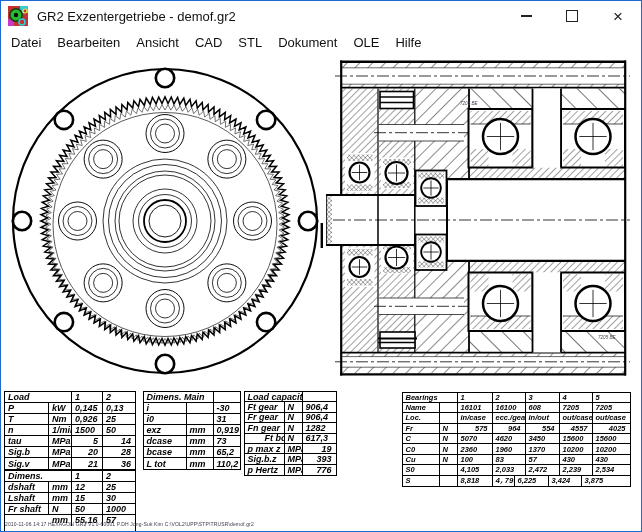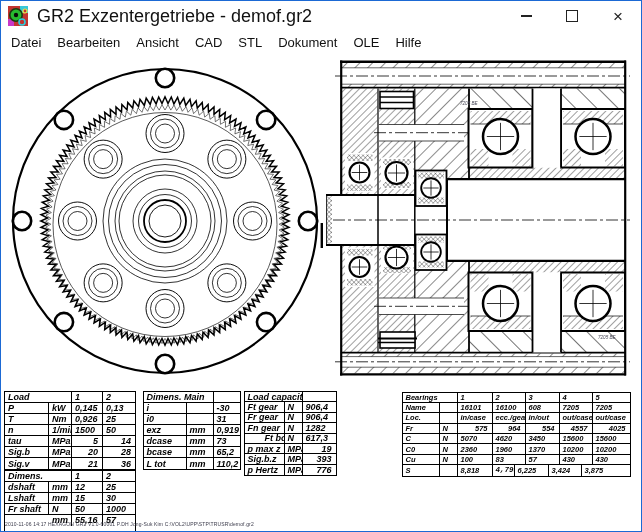--- a/index.html
+++ b/index.html
@@ -3,21 +3,21 @@
 <meta charset="utf-8">
 <style>
   html,body{margin:0;padding:0;background:#9a9a9a;}
   .window{
     position:relative; width:642px; height:532px; box-sizing:border-box;
     background:#fff; border:1.5px solid #1b69d4; overflow:hidden;
     font-family:"Liberation Sans",sans-serif;
   }
   .titlebar{position:absolute;left:0;top:0;width:100%;height:30px;display:flex;align-items:center;background:#fff;}
   .app-icon{width:20px;height:20px;margin-left:7px;flex:0 0 auto;}
-  .title-text{font-size:18px;color:#111;margin-left:9px;white-space:nowrap;}
+  .title-text{font-size:13px;color:#111;margin-left:9px;white-space:nowrap;}
   .win-buttons{margin-left:auto;display:flex;height:30px;}
   .wbtn{width:46px;height:30px;display:flex;align-items:center;justify-content:center;cursor:default;}
   .glyph-min{width:11px;height:1.5px;background:#222;}
   .glyph-max{width:10px;height:10px;border:1.2px solid #222;}
   .glyph-close{font-size:17px;color:#222;line-height:1;font-weight:400;}
   .menubar{position:absolute;left:0;top:30px;width:100%;height:23px;display:flex;align-items:center;padding-left:10px;box-sizing:border-box;background:#fff;}
   .menu-item{font-size:13px;color:#111;padding:0 8px;white-space:nowrap;}
   .menu-item:first-child{padding-left:0;}
   svg.cad{position:absolute;left:0;top:0;z-index:1;}
   .tbl{position:absolute;z-index:2;border:1.8px solid #000;background:#fff;
@@ -478,20 +478,29 @@
       <div class="tr">
         <div class="td" style="width: 37px; height: 10.4px;">Cu</div>
         <div class="td" style="width: 18px; height: 10.4px;">N</div>
         <div class="td" style="width: 35px; height: 10.4px;">100</div>
         <div class="td" style="width: 33px; height: 10.4px;">83</div>
         <div class="td" style="width: 34px; height: 10.4px;">57</div>
         <div class="td" style="width: 33px; height: 10.4px;">430</div>
         <div class="td" style="width: 37px; height: 10.4px;">430</div>
       </div>
       <div class="tr">
+        <div class="td" style="width: 37px; height: 10.4px;">S0</div>
+        <div class="td" style="width: 18px; height: 10.4px;"></div>
+        <div class="td" style="width: 35px; height: 10.4px;">4,105</div>
+        <div class="td" style="width: 33px; height: 10.4px;">2,033</div>
+        <div class="td" style="width: 34px; height: 10.4px;">2,472</div>
+        <div class="td" style="width: 33px; height: 10.4px;">2,239</div>
+        <div class="td" style="width: 37px; height: 10.4px;">2,534</div>
+      </div>
+      <div class="tr">
         <div class="td" style="width: 37px; height: 10.4px;">S</div>
         <div class="td" style="width: 18px; height: 10.4px;"></div>
         <div class="td" style="width: 35px; height: 10.4px;">8,818</div>
         <div class="td" style="width: 22px; height: 10.4px; font-family: Liberation Mono, monospace;">4,793</div>
         <div class="td" style="width: 34px; height: 10.4px;">6,225</div>
         <div class="td" style="width: 33px; height: 10.4px;">3,424</div>
         <div class="td" style="width: 37px; height: 10.4px;">3,875</div>
       </div>
     </div>
 

